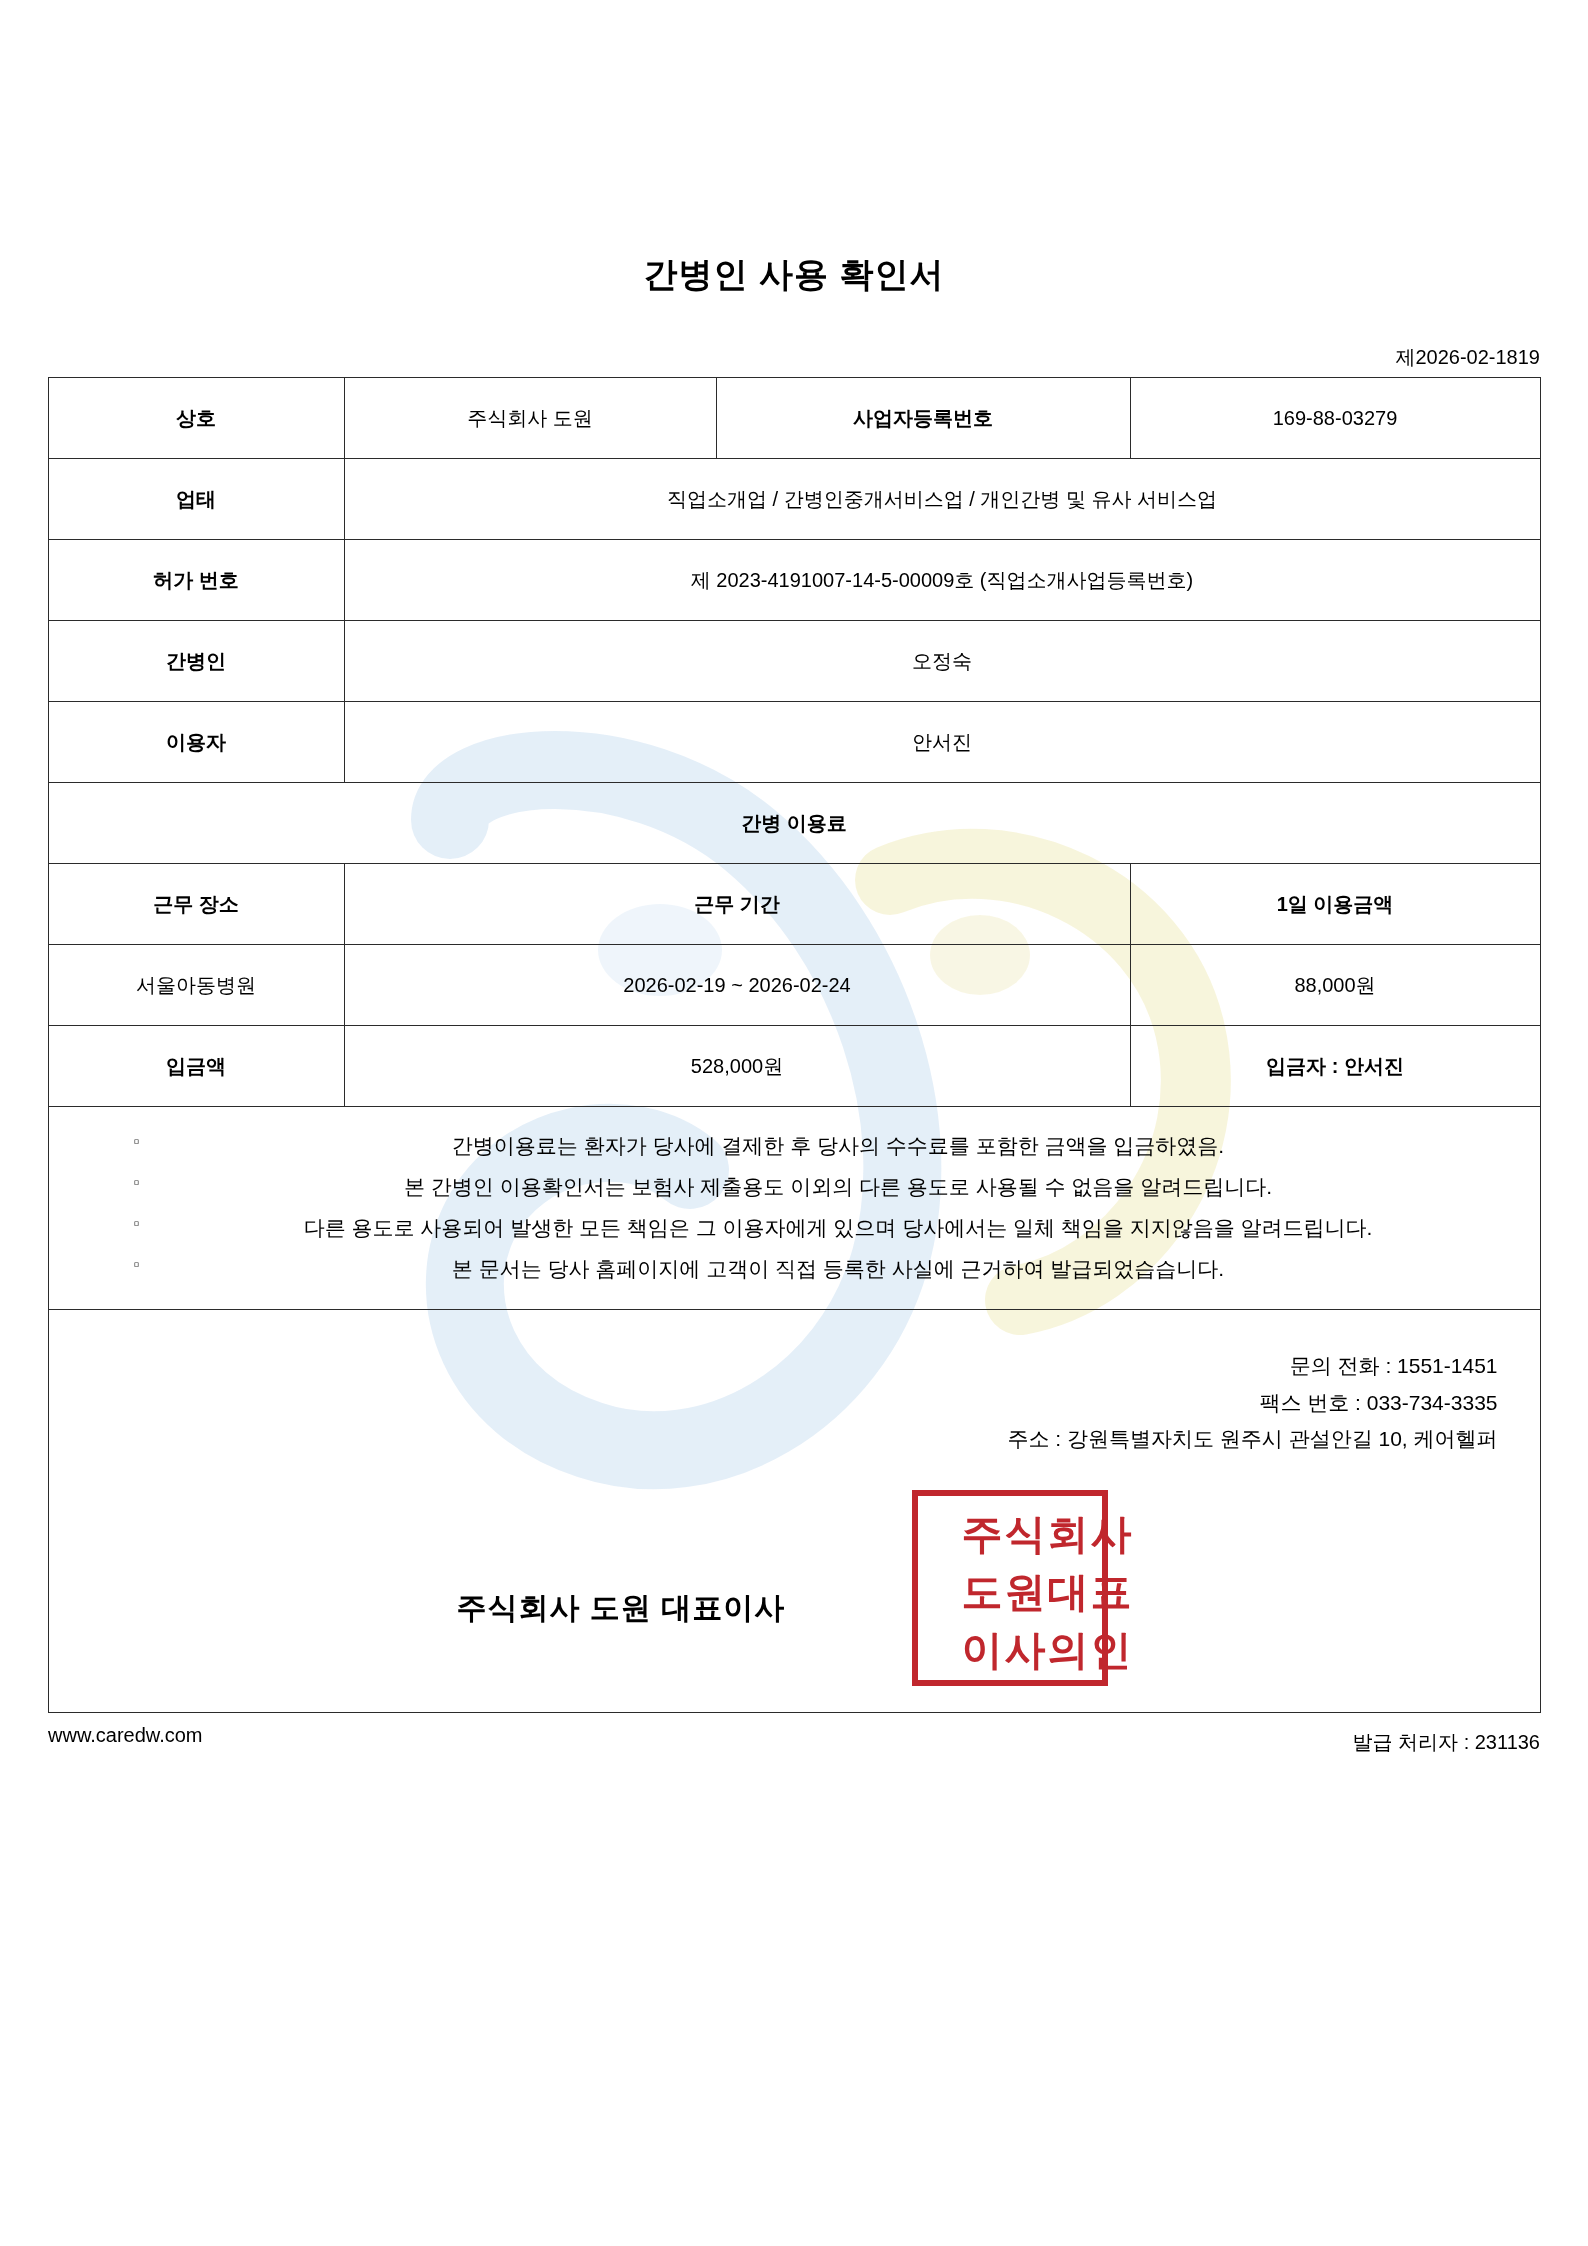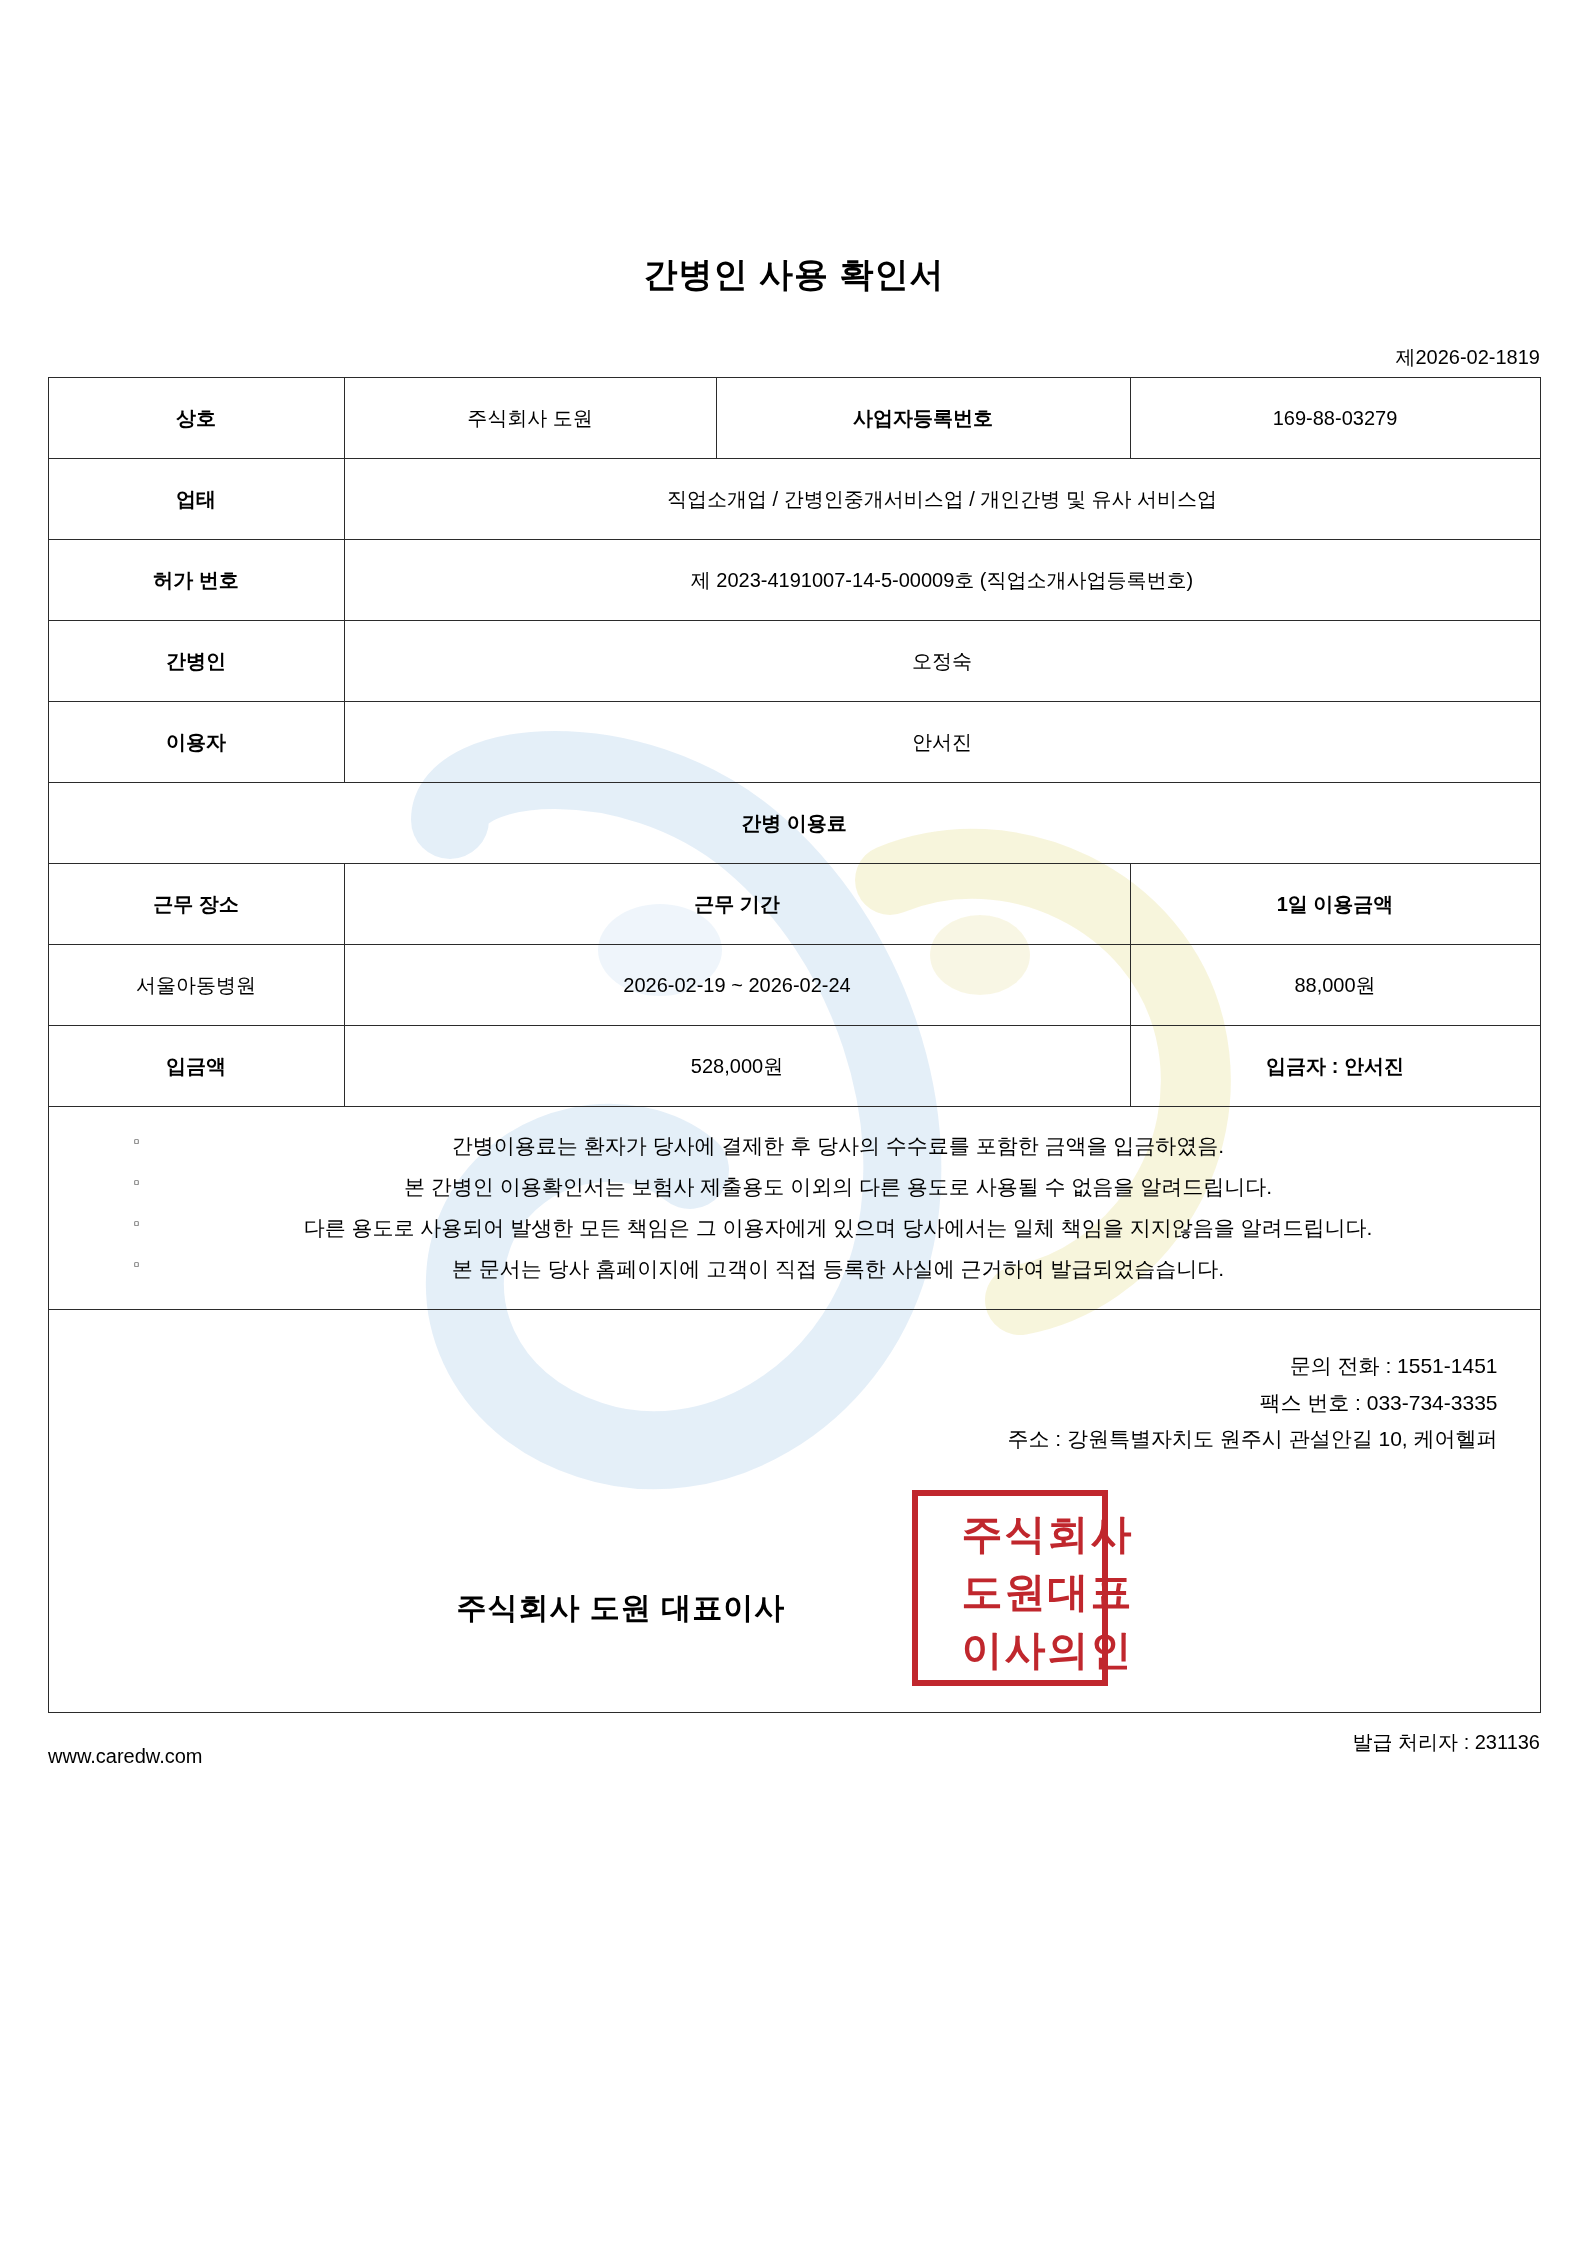--- a/index.html
+++ b/index.html
@@ -168,21 +168,21 @@
   .bottom-bar {
     position: relative;
     width: 1492px;
     margin: 0 auto;
     padding-top: 16px;
     font-size: 20px;
   }
   .bottom-left {
     position: absolute;
     left: 0;
-    top: 32px;
+    top: 11px;
   }
   .bottom-right {
     position: absolute;
     right: 0;
     top: 16px;
   }
 </style>
 </head>
 <body>
 

